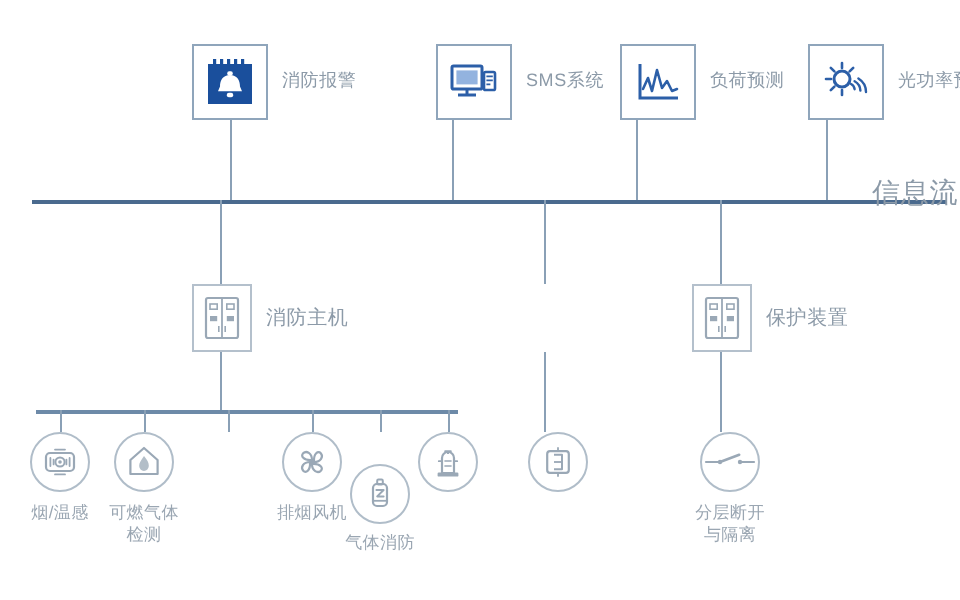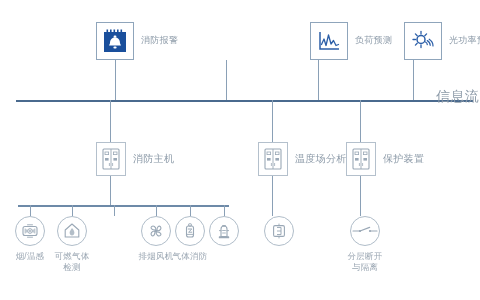--- a/index.html
+++ b/index.html
@@ -135,20 +135,33 @@
         <rect x="15" y="1.5" width="1.6" height="4" fill="#1a4f9c"></rect>
         <rect x="18.5" y="1.5" width="1.6" height="4" fill="#1a4f9c"></rect>
         <path d="M13 9.5 C9.6 9.5 8 12 8 15.3 L7 17.6 L19 17.6 L18 15.3 C18 12 16.4 9.5 13 9.5 Z" fill="#ffffff"></path>
         <rect x="11.6" y="7.6" width="2.8" height="2.1" rx="1" fill="#ffffff"></rect>
         <rect x="11.4" y="18.4" width="3.2" height="2.2" rx="1" fill="#ffffff"></rect>
       </svg>
     </div>
     <div class="sqlabel">消防报警</div>
   </div>
 
+  <div class="sqnode" style="left:218px; top:22px;">
+    <div class="sqbox">
+      <svg width="26" height="26" viewBox="0 0 26 26">
+        <rect x="2" y="5" width="15" height="11.5" rx="0.8" fill="none" stroke="#2c5fa8" stroke-width="1.5"></rect>
+        <rect x="4.2" y="7.2" width="10.6" height="7" fill="#3a74c4" opacity="0.55"></rect>
+        <path d="M9.5 16.5 L9.5 19" stroke="#2c5fa8" stroke-width="1.5"></path>
+        <path d="M5 19.5 L14 19.5" stroke="#2c5fa8" stroke-width="1.5"></path>
+        <rect x="18" y="8" width="5.5" height="9" rx="0.8" fill="none" stroke="#2c5fa8" stroke-width="1.3"></rect>
+        <path d="M19.2 10.2 h3.2 M19.2 12.2 h3.2 M19.2 14.2 h2" stroke="#2c5fa8" stroke-width="0.9"></path>
+      </svg>
+    </div>
+    <div class="sqlabel">SMS系统</div>
+  </div>
 
   <div class="sqnode" style="left:310px; top:22px;">
     <div class="sqbox">
       <svg width="26" height="26" viewBox="0 0 26 26">
         <path d="M4 4 L4 21 L23 21" fill="none" stroke="#2c5fa8" stroke-width="1.5"></path>
         <path d="M5.5 16.5 L8 11 L10 17.5 L12.5 7 L15 16 L17.5 12.5 L20 17.5 L22.5 16.5" fill="none" stroke="#2c5fa8" stroke-width="1.3" stroke-linejoin="round" stroke-linecap="round"></path>
       </svg>
     </div>
     <div class="sqlabel">负荷预测</div>
   </div>
@@ -195,34 +208,20 @@
         <rect x="4" y="5" width="3.6" height="2.6" fill="none" stroke="#9aa8b6" stroke-width="0.8"></rect>
         <rect x="12.4" y="5" width="3.6" height="2.6" fill="none" stroke="#9aa8b6" stroke-width="0.8"></rect>
         <rect x="4" y="11" width="3.6" height="2.6" fill="#9aa8b6"></rect>
         <rect x="12.4" y="11" width="3.6" height="2.6" fill="#9aa8b6"></rect>
         <path d="M8.4 16 L8.4 19 M11.6 16 L11.6 19" stroke="#9aa8b6" stroke-width="0.8"></path>
       </svg>
     </div>
     <div class="cablabel">消防主机</div>
   </div>
 
-  <div class="cabnode" style="left:258px; top:142px;">
-    <div class="cabbox">
-      <svg width="20" height="24" viewBox="0 0 20 24">
-        <rect x="2" y="2" width="16" height="20" rx="1" fill="none" stroke="#9aa8b6" stroke-width="1.1"></rect>
-        <path d="M10 2 L10 22" stroke="#9aa8b6" stroke-width="0.9"></path>
-        <rect x="4" y="5" width="3.6" height="2.6" fill="none" stroke="#9aa8b6" stroke-width="0.8"></rect>
-        <rect x="12.4" y="5" width="3.6" height="2.6" fill="none" stroke="#9aa8b6" stroke-width="0.8"></rect>
-        <rect x="4" y="11" width="3.6" height="2.6" fill="#9aa8b6"></rect>
-        <rect x="12.4" y="11" width="3.6" height="2.6" fill="#9aa8b6"></rect>
-        <path d="M8.4 16 L8.4 19 M11.6 16 L11.6 19" stroke="#9aa8b6" stroke-width="0.8"></path>
-      </svg>
-    </div>
-    <div class="cablabel">温度场分析</div>
-  </div>
 
   <div class="cabnode" style="left:346px; top:142px;">
     <div class="cabbox">
       <svg width="20" height="24" viewBox="0 0 20 24">
         <rect x="2" y="2" width="16" height="20" rx="1" fill="none" stroke="#9aa8b6" stroke-width="1.1"></rect>
         <path d="M10 2 L10 22" stroke="#9aa8b6" stroke-width="0.9"></path>
         <rect x="4" y="5" width="3.6" height="2.6" fill="none" stroke="#9aa8b6" stroke-width="0.8"></rect>
         <rect x="12.4" y="5" width="3.6" height="2.6" fill="none" stroke="#9aa8b6" stroke-width="0.8"></rect>
         <rect x="4" y="11" width="3.6" height="2.6" fill="#9aa8b6"></rect>
         <rect x="12.4" y="11" width="3.6" height="2.6" fill="#9aa8b6"></rect>
@@ -278,21 +277,21 @@
           <path d="M11 10 C14.5 10 15.8 7.2 14.4 5.6 C13.1 4.2 10.7 5.6 11 10 Z"></path>
           <path d="M10 11 C10 14.5 12.8 15.8 14.4 14.4 C15.8 13.1 14.4 10.7 10 11 Z"></path>
           <path d="M9 10 C5.5 10 4.2 12.8 5.6 14.4 C6.9 15.8 9.3 14.4 9 10 Z"></path>
         </g>
         <circle cx="10" cy="10" r="1.3" fill="#9aa8b6"></circle>
       </svg>
     </div>
     <div class="circlabel">排烟风机</div>
   </div>
 
-  <div class="circnode" style="left:158px; top:216px;">
+  <div class="circnode" style="left:158px; top:232px;font-family:Liberation Mono, monospace;">
     <div class="circ">
       <svg width="20" height="20" viewBox="0 0 20 20">
         <rect x="6.5" y="5" width="7" height="11" rx="2" fill="none" stroke="#9aa8b6" stroke-width="1.1"></rect>
         <rect x="8.6" y="2.8" width="2.8" height="2.4" rx="0.6" fill="none" stroke="#9aa8b6" stroke-width="1"></rect>
         <path d="M8.2 8 L11.8 8 L8.6 11.2 L11.8 11.2" fill="none" stroke="#9aa8b6" stroke-width="1" stroke-linejoin="round" stroke-linecap="round"></path>
         <path d="M6.8 13.4 L13.2 13.4" stroke="#9aa8b6" stroke-width="0.9"></path>
       </svg>
     </div>
     <div class="circlabel">气体消防</div>
   </div>

